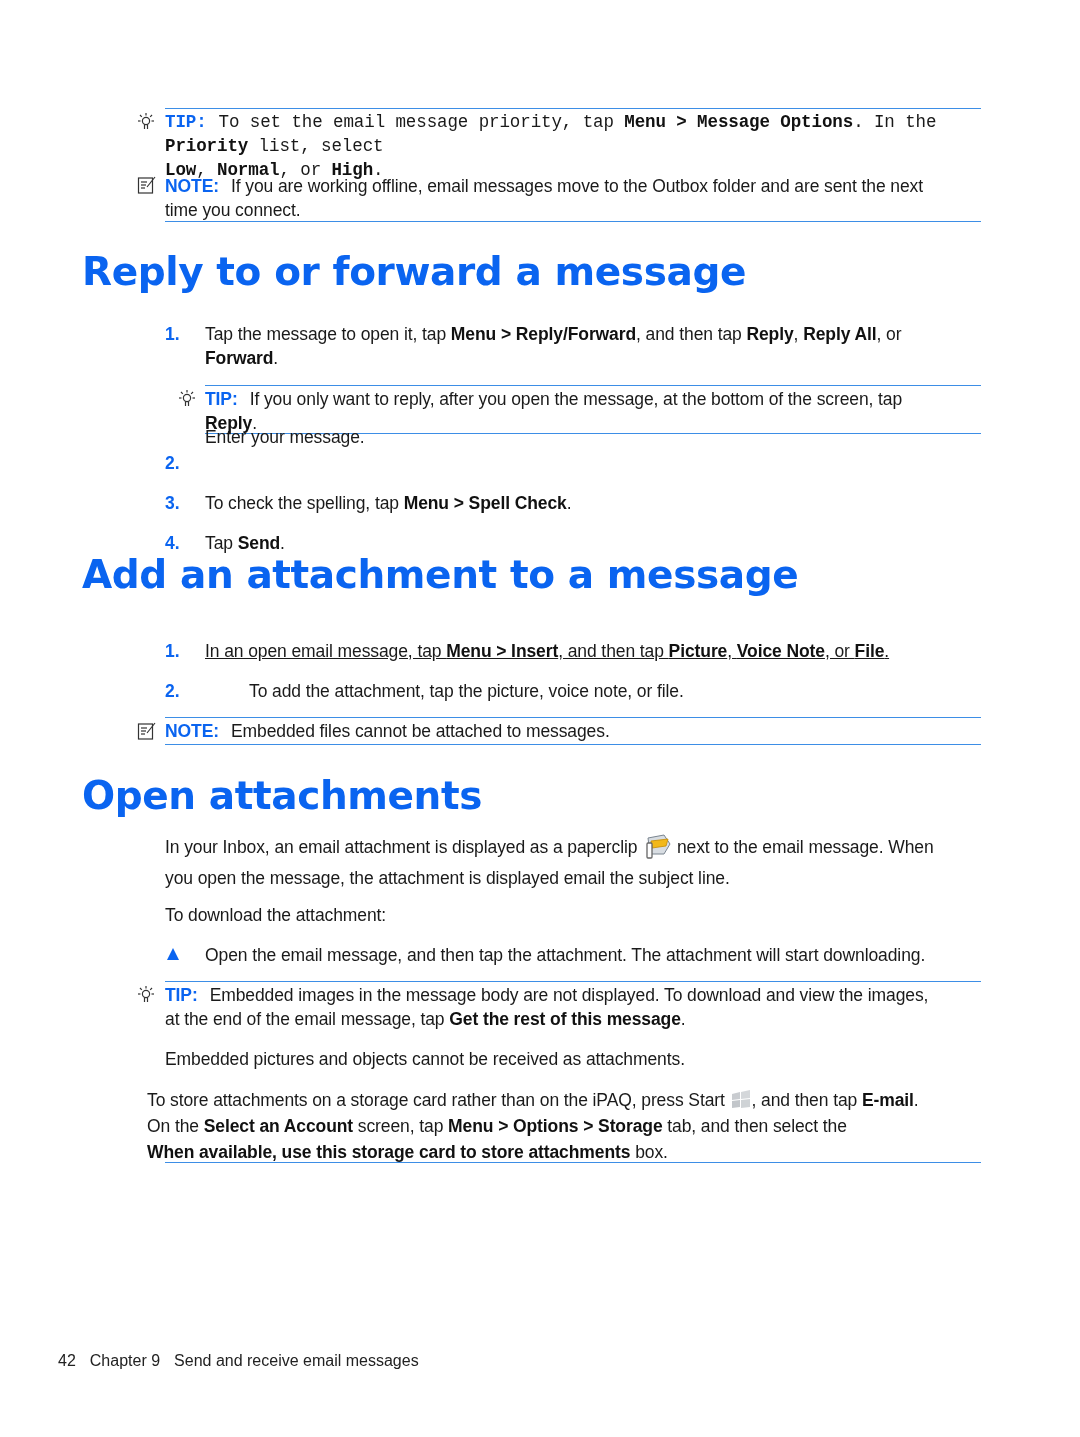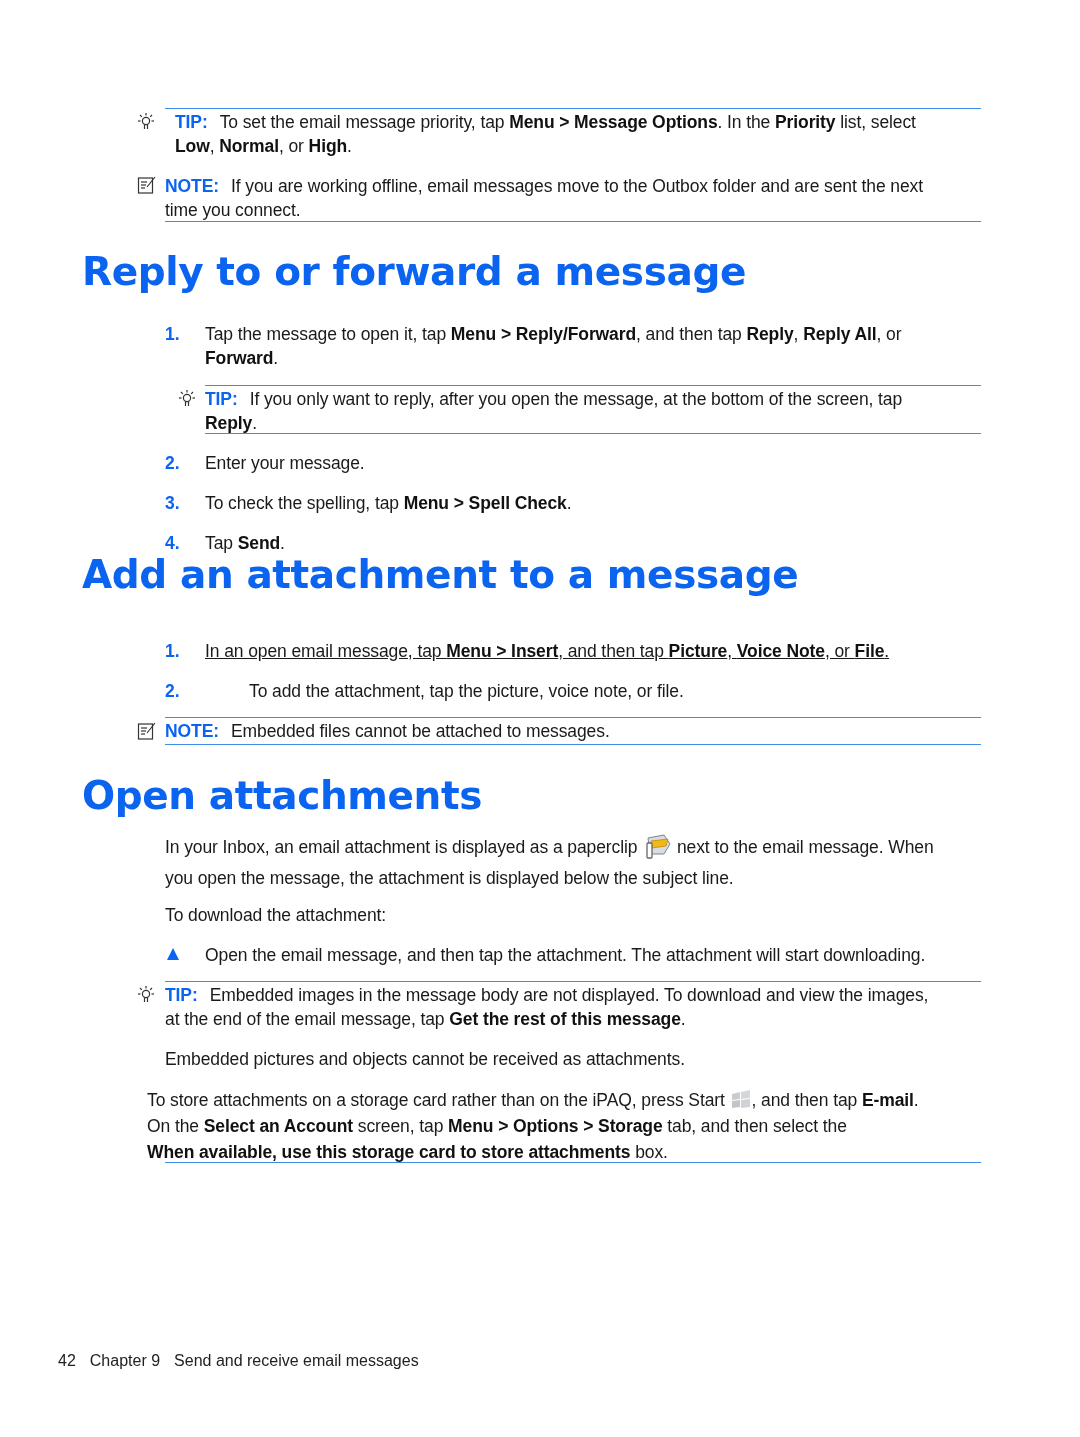--- a/index.html
+++ b/index.html
@@ -31,21 +31,21 @@
     <circle cx="10" cy="9" r="3.6"></circle>
     <line x1="8.5" y1="13" x2="8.5" y2="17"></line>
       <line x1="11.5" y1="13" x2="11.5" y2="17"></line>
     <line x1="10" y1="1" x2="10" y2="3.5"></line>
       <line x1="2" y1="9" x2="4.5" y2="9"></line>
       <line x1="15.5" y1="9" x2="18" y2="9"></line>
     <line x1="4" y1="3" x2="5.8" y2="4.8"></line>
       <line x1="16" y1="3" x2="14.2" y2="4.8"></line>
   </g>
 </svg>
-<div class="abs txt" style="left:175px; top:110px; width:820px;">
+<div class="abs txt" style="left:165px; top:110px; width:820px;font-family:Liberation Mono, monospace;">
   <span class="label">TIP:</span><span>To set the email message priority, tap </span><b>Menu &gt; Message Options</b><span>. In the </span><b>Priority</b><span> list, select </span><br><b>Low</b><span>, </span><b>Normal</b><span>, or </span><b>High</b><span>.</span>
 </div>
 
 <svg class="icon" style="left:137px; top:175px;" width="20" height="20" viewBox="0 0 20 20">
   <g stroke="#333" stroke-width="1.2" fill="none">
     <rect x="1.5" y="3" width="14" height="15"></rect>
     <line x1="4" y1="7" x2="10" y2="7"></line>
       <line x1="4" y1="10" x2="9" y2="10"></line>
       <line x1="4" y1="13" x2="8" y2="13"></line>
     <line x1="18" y1="2" x2="10" y2="12"></line>
@@ -75,21 +75,21 @@
     <line x1="4" y1="3" x2="5.8" y2="4.8"></line>
       <line x1="16" y1="3" x2="14.2" y2="4.8"></line>
   </g>
 </svg>
 <div class="abs txt" style="left:205px; top:387px; width:780px;">
   <span class="label">TIP:</span><span>If you only want to reply, after you open the message, at the bottom of the screen, tap</span><br><b>Reply</b><span>.</span>
 </div>
 <div class="rule" style="left:205px; width:776px; top:433px;"></div>
 
 <div class="num" style="left:165px; top:451px;">2.</div>
-<div class="abs txt" style="left:205px; top:451px;text-align:right;">
+<div class="abs txt" style="left:205px; top:425px;text-align:right;">
   <span>Enter your message.</span>
 </div>
 
 <div class="num" style="left:165px; top:491px;">3.</div>
 <div class="abs txt" style="left:205px; top:491px;">
   <span>To check the spelling, tap </span><b>Menu &gt; Spell Check</b><span>.</span>
 </div>
 
 <div class="num" style="left:165px; top:531px;">4.</div>
 <div class="abs txt" style="left:205px; top:531px;">
@@ -127,21 +127,21 @@
 
 <div class="abs txt" style="left:165px; top:832px; width:820px; line-height:31px;">
   <span>In your Inbox, an email attachment is displayed as a paperclip</span>
   <span style="display:inline-block; width:30px; height:26px; vertical-align:-7px; position:relative;">
     <svg width="30" height="28" viewBox="0 0 30 28">
       <path d="M6 6 L22 3 L28 12 L22 22 L8 22 Z" fill="#d8dde2" stroke="#7a8590" stroke-width="1"></path>
       <path d="M9 9 L26 7 L24 14 L10 16 Z" fill="#f2b81a" stroke="#c58a00" stroke-width="0.8"></path>
       <rect x="5" y="11" width="5" height="15" rx="1" fill="#ffffff" stroke="#666" stroke-width="1.3"></rect>
     </svg>
   </span>
-  <span>next to the email message. When</span><br><span>you open the message, the attachment is displayed below the subject line.</span>
+  <span>next to the email message. When</span><br><span>you open the message, the attachment is displayed email the subject line.</span>
 </div>
 
 <div class="abs txt" style="left:165px; top:903px;">To download the attachment:</div>
 
 <svg class="icon" style="left:166px; top:947px;" width="14" height="14" viewBox="0 0 14 14">
   <polygon points="7,1 13,13 1,13" fill="#0a64f0"></polygon>
 </svg>
 <div class="abs txt" style="left:205px; top:943px;">Open the email message, and then tap the attachment. The attachment will start downloading.</div>
 
 <div class="rule" style="left:165px; width:816px; top:981px;"></div>

